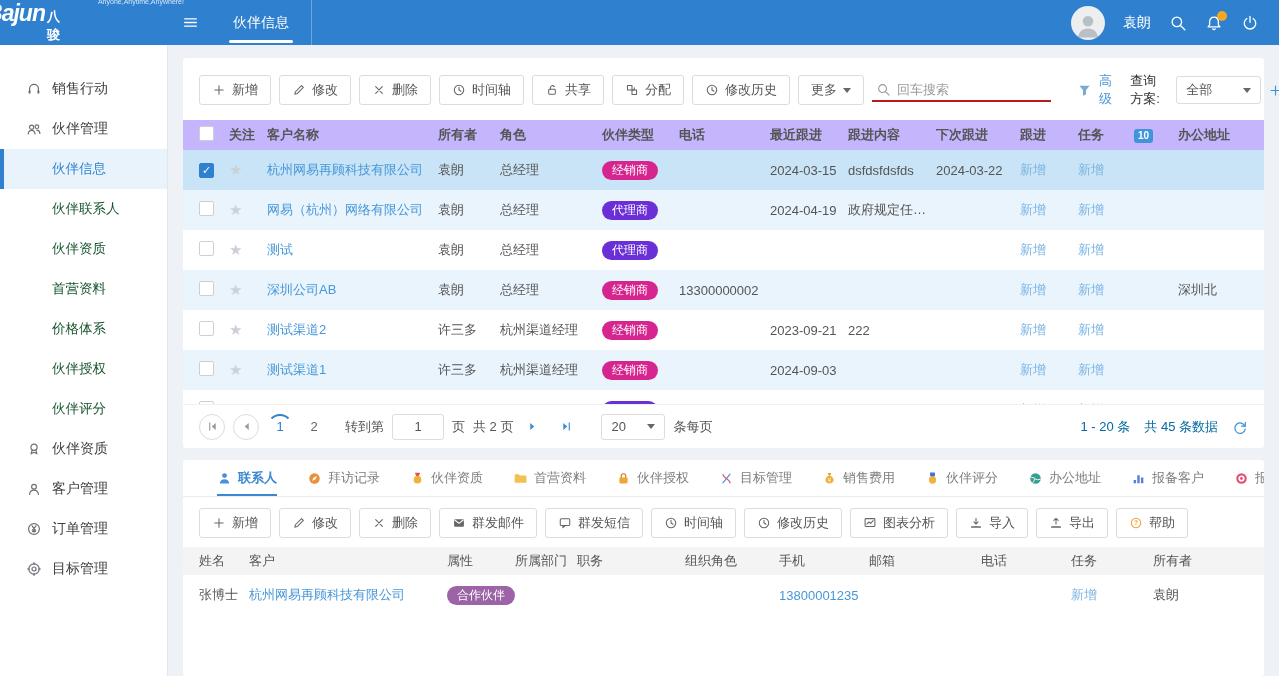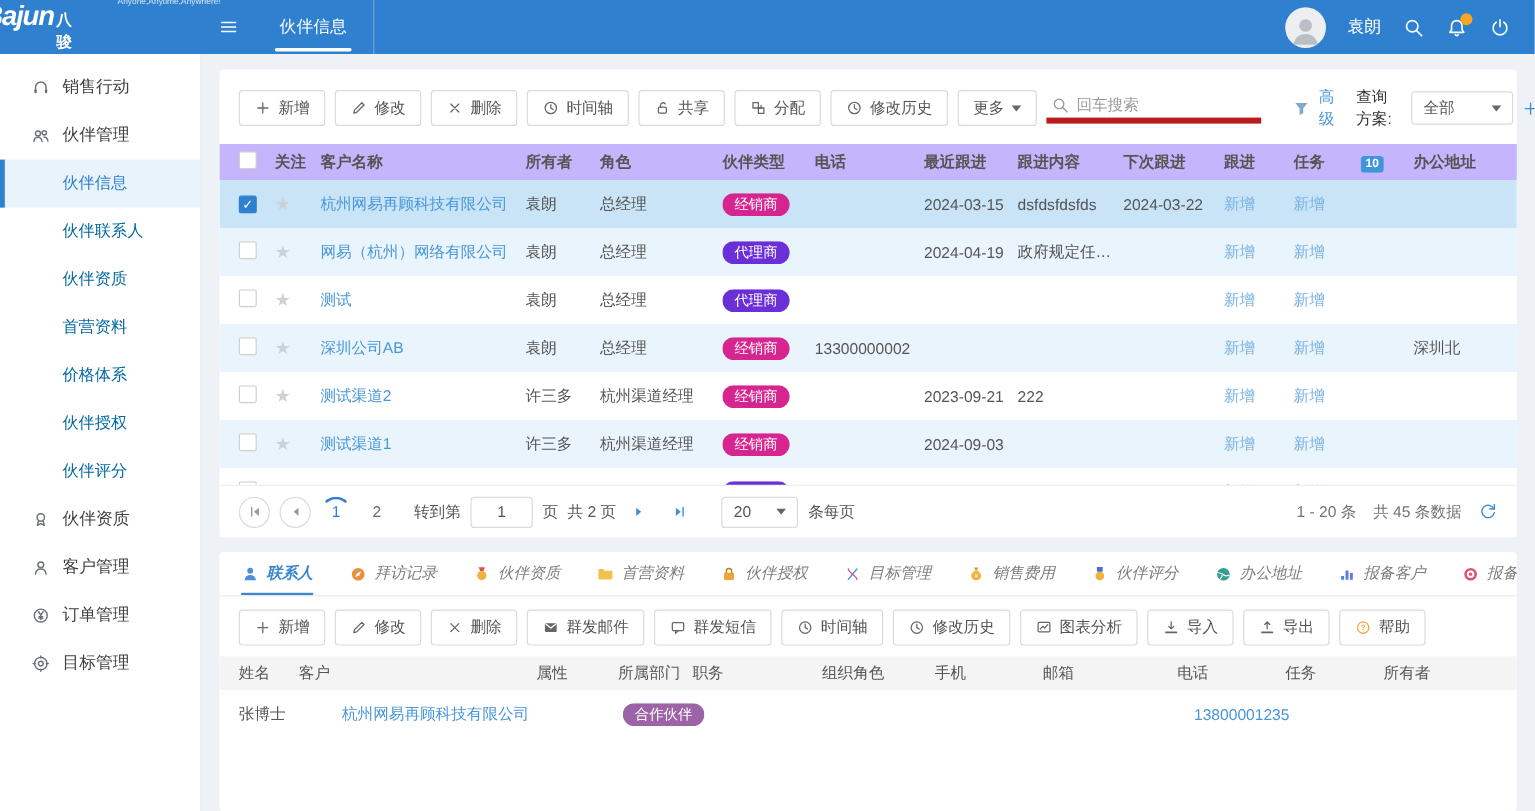--- a/index.html
+++ b/index.html
@@ -19,36 +19,36 @@
   .top-tab { display:flex; align-items:center; padding:0 22px; font-size:14px; position:relative; border-right:1px solid rgba(255,255,255,.3); cursor:pointer; }
   .top-tab:after { content:""; position:absolute; left:18px; right:18px; bottom:2px; height:3px; background:#fff; border-radius:2px; }
   .top-right { margin-left:auto; display:flex; align-items:center; gap:18px; padding-right:20px; }
   .avatar { width:34px; height:34px; border-radius:50%; background:#eceef0; overflow:hidden; display:flex; align-items:flex-end; justify-content:center; }
   .user-name { font-size:14px; }
   .top-ic { position:relative; cursor:pointer; display:flex; }
   .notif-dot { position:absolute; top:-3px; right:-4px; width:10px; height:10px; border-radius:50%; background:#f5a623; }
 
   
   .app-body { display:flex; height:631px; }
-  .sidebar { width:168px; background:#fff; border-right:1px solid #e3e6ea; padding-top:8px; flex:none; overflow:hidden; }
+  .sidebar { width:168px; background:#fff; border-right:1px solid #e3e6ea; padding-top:24px; flex:none; overflow:hidden; }
   .side-item { height:40px; display:flex; align-items:center; gap:10px; padding-left:26px; color:#404040; font-size:14px; cursor:pointer; }
   .side-item .icn { color:#6b7078; }
-  .side-sub { height:40px; display:flex; align-items:center; padding-left:52px; color:#0369a1; font-size:13.5px; cursor:pointer; position:relative; }
+  .side-sub { height:40px; display:flex; align-items:center; padding-left:52px; color:#14532d; font-size:13.5px; cursor:pointer; position:relative; }
   .side-sub.active { color:#2f80cf; background:#e8f3fb; }
   .side-sub.active:before { content:""; position:absolute; left:0; top:0; bottom:0; width:4px; background:#2f80cf; }
 
   .main-col { flex:1; display:flex; flex-direction:column; padding:13px 15px 0; overflow:hidden; }
   .card { background:#fff; border-radius:3px; }
 
   
   .toolbar { display:flex; align-items:center; padding:14px 16px 12px; }
   .btn { display:inline-flex; align-items:center; gap:6px; height:30px; padding:0 12px; background:#fff; border:1px solid #dcdcdc; border-radius:3px; color:#555; font-size:13px; margin-right:8px; cursor:pointer; white-space:nowrap; }
   .btn .icn { color:#666; }
   .caret { width:0; height:0; border-left:4px solid transparent; border-right:4px solid transparent; border-top:5px solid #666; display:inline-block; }
-  .search-wrap { margin-left:auto; display:flex; align-items:center; gap:6px; border-bottom:5px solid #b91c1c; padding:3px 4px; width:190px; color:#9a9a9a; }
+  .search-wrap { margin-left:auto; display:flex; align-items:center; gap:6px; border-bottom:2px solid #b91c1c; padding:3px 4px; width:190px; color:#9a9a9a; }
   .search-wrap input { border:none; outline:none; font-size:13px; width:150px; color:#555; background:transparent; }
   .search-wrap input::placeholder { color:#9a9a9a; }
   .adv-group { display:flex; align-items:center; gap:7px; margin-left:26px; }
   .adv-label { color:#4797d9; cursor:pointer; }
   .scheme-label { color:#333; margin-left:6px; }
   .select-box { display:flex; align-items:center; justify-content:space-between; width:112px; height:28px; border:1px solid #dcdcdc; border-radius:3px; padding:0 9px; color:#555; cursor:pointer; }
   .mini-act { cursor:pointer; display:flex; }
 
   
   .grid-m { display:grid; grid-template-columns:46px 38px 171px 62px 102px 77px 91px 78px 88px 84px 58px 56px 44px minmax(80px,1fr); align-items:center; }
@@ -70,33 +70,33 @@
 
   
   .pager { display:flex; align-items:center; height:44px; padding:0 16px; border-top:1px solid #f0f0f0; color:#555; }
   .pg-circle { width:26px; height:26px; border-radius:50%; border:1px solid #dcdcdc; display:inline-flex; align-items:center; justify-content:center; margin-right:8px; color:#9a9a9a; cursor:pointer; background:#fff; }
   .pg-num { width:26px; height:26px; border-radius:50%; display:inline-flex; align-items:center; justify-content:center; margin-right:8px; cursor:pointer; color:#666; }
   .pg-num.cur { color:#2f80cf; border:2px solid transparent; border-top-color:#2f80cf; }
   .pg-blue { border:none; color:#3b8fd4; }
   .goto { display:flex; align-items:center; gap:8px; margin:0 6px 0 10px; }
   .goto input { width:52px; height:26px; border:1px solid #dcdcdc; border-radius:3px; text-align:center; font-size:13px; color:#555; outline:none; }
   .psize { width:64px; height:26px; margin:0 8px 0 14px; }
-  .pg-right { margin-left:auto; display:flex; align-items:flex-start; gap:14px; color:#737373; }
+  .pg-right { margin-left:auto; display:flex; align-items:flex-end; gap:14px; color:#0369a1; }
   .refresh { color:#3b8fd4; cursor:pointer; }
 
   
   .detail-card { margin-top:12px; flex:1; display:flex; flex-direction:column; overflow:hidden; }
-  .dtabs { display:flex; align-items:center; gap:30px; padding:0 18px; height:37px; border-bottom:1px solid #ebebeb; overflow:hidden;font-style:italic; }
+  .dtabs { display:flex; align-items:center; gap:30px; padding:0 34px; height:37px; border-bottom:1px solid #ebebeb; overflow:hidden; }
   .dtab { display:flex; align-items:center; gap:6px; height:100%; color:#7d7d7d; font-size:13px; cursor:pointer; position:relative; white-space:nowrap; }
   .dtab.active { color:#3a87d2; font-weight:bold; }
   .dtab.active:after { content:""; position:absolute; left:0; right:0; bottom:0; height:2px; background:#3a87d2; }
   .dtoolbar { display:flex; align-items:center; padding:11px 16px 9px; }
   .grid-d { display:grid; grid-template-columns:66px 198px 68px 62px 108px 94px 90px 112px 90px 82px 90px minmax(30px,1fr); align-items:center; }
   .thead-d { background:#f4f4f4; height:28px; font-weight:normal; color:#555; }
-  .drow { height:40px; background:#fff;gap:36px; }
+  .drow { height:40px; background:#fff; }
 </style>
 </head>
 <body>
 
 <header class="topbar">
   <div class="logo">
     <div class="logo-line">
       <span class="logo-main">Bajun</span>
       <span class="logo-sub">八骏科技</span>
     </div>

